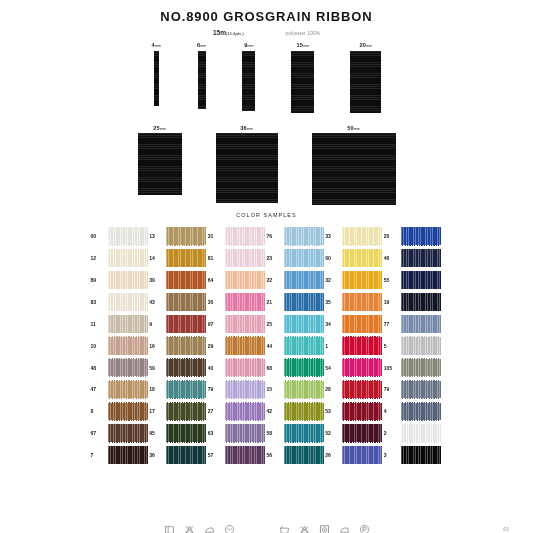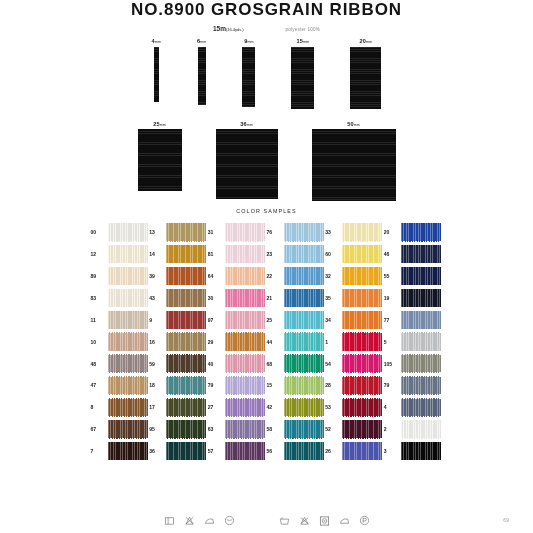--- a/index.html
+++ b/index.html
@@ -9,23 +9,24 @@
     font-family:"Liberation Sans","DejaVu Sans",sans-serif;
     color:#111;
     overflow:hidden;
     position:relative;
   }
   .page{position:relative;width:533px;height:533px;}
 
   
   .title{
     text-align:center;
-    font-size:17px;
+    font-size:13px;
     font-weight:bold;
     letter-spacing:.9px;
+    margin-top:9px;
     color:#151515;
   }
   .subline{
     display:flex;justify-content:center;align-items:baseline;
     gap:42px;
     margin-top:5px;
     color:#4a4a4a;
   }
   .sub-len{font-size:6.5px;font-weight:bold;color:#2a2a2a;}
   .sub-len .yd{font-size:4.2px;font-weight:normal;letter-spacing:-.1px;}

